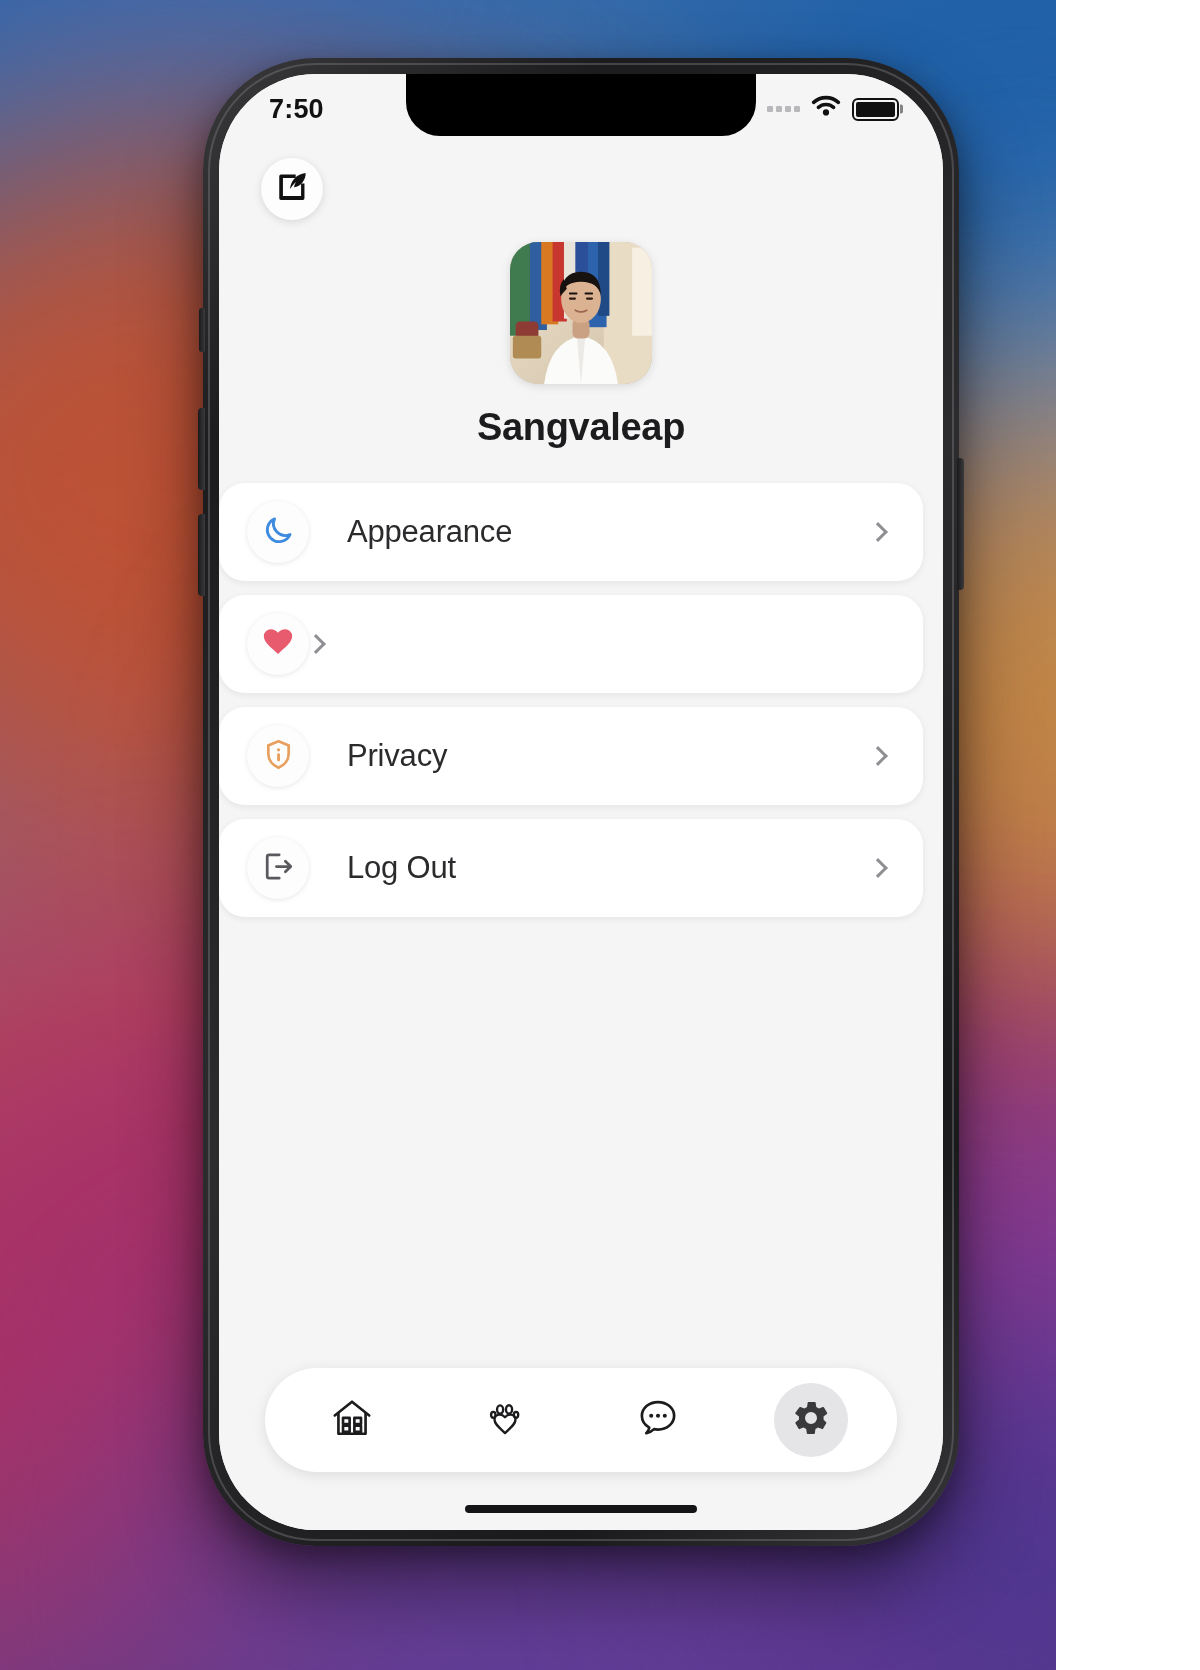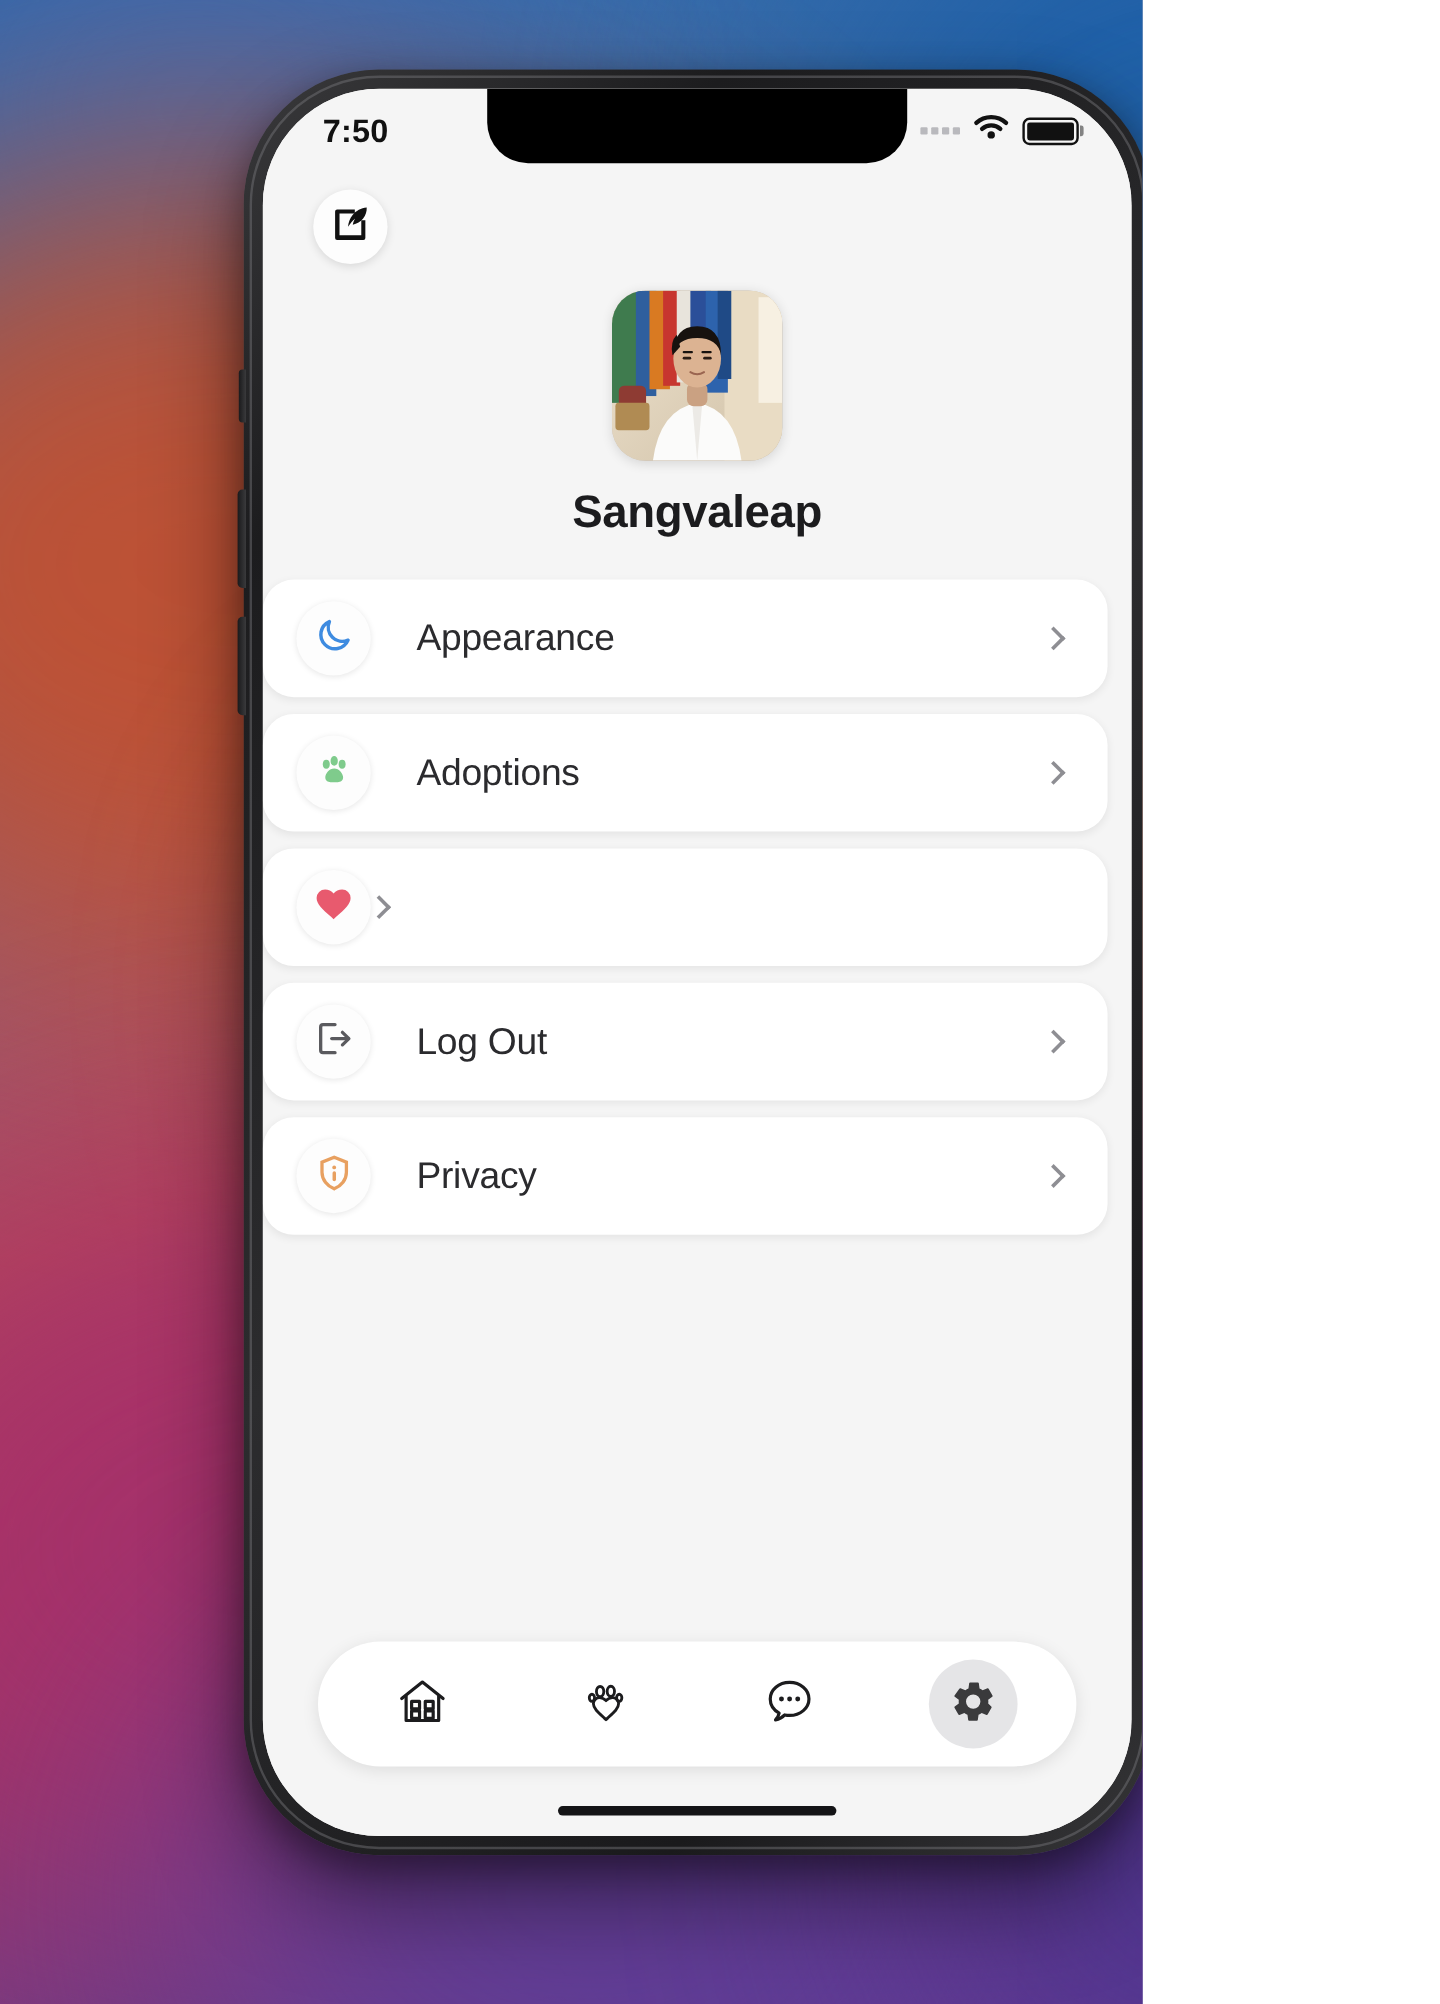--- a/index.html
+++ b/index.html
@@ -7,21 +7,21 @@
   html, body {
     width: 1200px;
     height: 1670px;
     overflow: hidden;
     font-family: "Liberation Sans", sans-serif;
   }
 
   
   .wallpaper {
     position: relative;
-    width: 952px;
+    width: 1056px;
     height: 1670px;
     background: #2f4f8f;
     overflow: hidden;
   }
   .wp-layer { position: absolute; inset: -10%; }
 
   .wp-base {
     background:
       linear-gradient(160deg,
         #1e5f9e 0%,
@@ -415,71 +415,57 @@
                 <span>
                   <svg width="33" height="33" viewBox="0 0 24 24">
                     <path d="M20.4 14.9A8.6 8.6 0 0 1 9.1 3.6 8.6 8.6 0 1 0 20.4 14.9z" fill="none" stroke="#3E8BE0" stroke-width="2.1" stroke-linejoin="round"></path>
                   </svg>
                 </span>
               </div>
               <div class="row-label">Appearance</div>
               <span class="chev"></span>
             </div>
 
+
             <div class="setting-row">
               <div class="row-icon">
                 <span>
-                  <svg width="33" height="33" viewBox="0 0 24 24" fill="#7FCB8C">
-                    <ellipse cx="7.2" cy="8.6" rx="2.1" ry="2.7"></ellipse>
-                    <ellipse cx="12" cy="6.6" rx="2.2" ry="2.9"></ellipse>
-                    <ellipse cx="16.8" cy="8.6" rx="2.1" ry="2.7"></ellipse>
-                    <path d="M12 11.2c3 0 5.4 3 5.4 5.5 0 1.8-1.5 2.8-3.2 2.8h-4.4c-1.7 0-3.2-1-3.2-2.8 0-2.5 2.4-5.5 5.4-5.5z"></path>
-                  </svg>
-                </span>
-              </div>
-              <div class="row-label">Adoptions</div>
+                  <svg width="34" height="34" viewBox="0 0 24 24">
+                    <path d="M12 20.5l-1.5-1.4C5.2 14.4 2 11.5 2 8A5 5 0 0 1 7 3c1.9 0 3.8.9 5 2.4C13.2 3.9 15.1 3 17 3a5 5 0 0 1 5 5c0 3.5-3.2 6.4-8.5 11.1L12 20.5z" fill="#E85A6E"></path>
+                  </svg>
+                </span>
+              </div>
               <span class="chev"></span>
             </div>
 
             <div class="setting-row">
               <div class="row-icon">
                 <span>
-                  <svg width="34" height="34" viewBox="0 0 24 24">
-                    <path d="M12 20.5l-1.5-1.4C5.2 14.4 2 11.5 2 8A5 5 0 0 1 7 3c1.9 0 3.8.9 5 2.4C13.2 3.9 15.1 3 17 3a5 5 0 0 1 5 5c0 3.5-3.2 6.4-8.5 11.1L12 20.5z" fill="#E85A6E"></path>
-                  </svg>
-                </span>
-              </div>
+                  <svg width="33" height="33" viewBox="0 0 24 24">
+                    <path d="M12 2.4l7.4 3v6.1c0 4.5-3.1 8.3-7.4 10.1-4.3-1.8-7.4-5.6-7.4-10.1V5.4l7.4-3z" fill="none" stroke="#E8A060" stroke-width="2"></path>
+                    <circle cx="12" cy="8.6" r="1.15" fill="#E8A060"></circle>
+                    <rect x="11" y="11" width="2.1" height="6" rx="1.05" fill="#E8A060"></rect>
+                  </svg>
+                </span>
+              </div>
+              <div class="row-label">Privacy</div>
               <span class="chev"></span>
             </div>
 
             <div class="setting-row">
               <div class="row-icon">
                 <span>
                   <svg width="33" height="33" viewBox="0 0 24 24">
                     <path d="M12.5 3.5H5.2a1.4 1.4 0 0 0-1.4 1.4v14.2a1.4 1.4 0 0 0 1.4 1.4h7.3" fill="none" stroke="#5A5A5E" stroke-width="2" stroke-linecap="round"></path>
                     <path d="M10.5 12h10" fill="none" stroke="#5A5A5E" stroke-width="2" stroke-linecap="round"></path>
                     <path d="M17 8.2l3.9 3.8-3.9 3.8" fill="none" stroke="#5A5A5E" stroke-width="2" stroke-linecap="round" stroke-linejoin="round"></path>
                   </svg>
                 </span>
               </div>
               <div class="row-label">Log Out</div>
-              <span class="chev"></span>
-            </div>
-
-            <div class="setting-row">
-              <div class="row-icon">
-                <span>
-                  <svg width="33" height="33" viewBox="0 0 24 24">
-                    <path d="M12 2.4l7.4 3v6.1c0 4.5-3.1 8.3-7.4 10.1-4.3-1.8-7.4-5.6-7.4-10.1V5.4l7.4-3z" fill="none" stroke="#E8A060" stroke-width="2"></path>
-                    <circle cx="12" cy="8.6" r="1.15" fill="#E8A060"></circle>
-                    <rect x="11" y="11" width="2.1" height="6" rx="1.05" fill="#E8A060"></rect>
-                  </svg>
-                </span>
-              </div>
-              <div class="row-label">Privacy</div>
               <span class="chev"></span>
             </div>
 
           </div>
 
           <div class="spacer"></div>
 
           <div class="tabbar-holder">
             <div class="tabbar">
 

